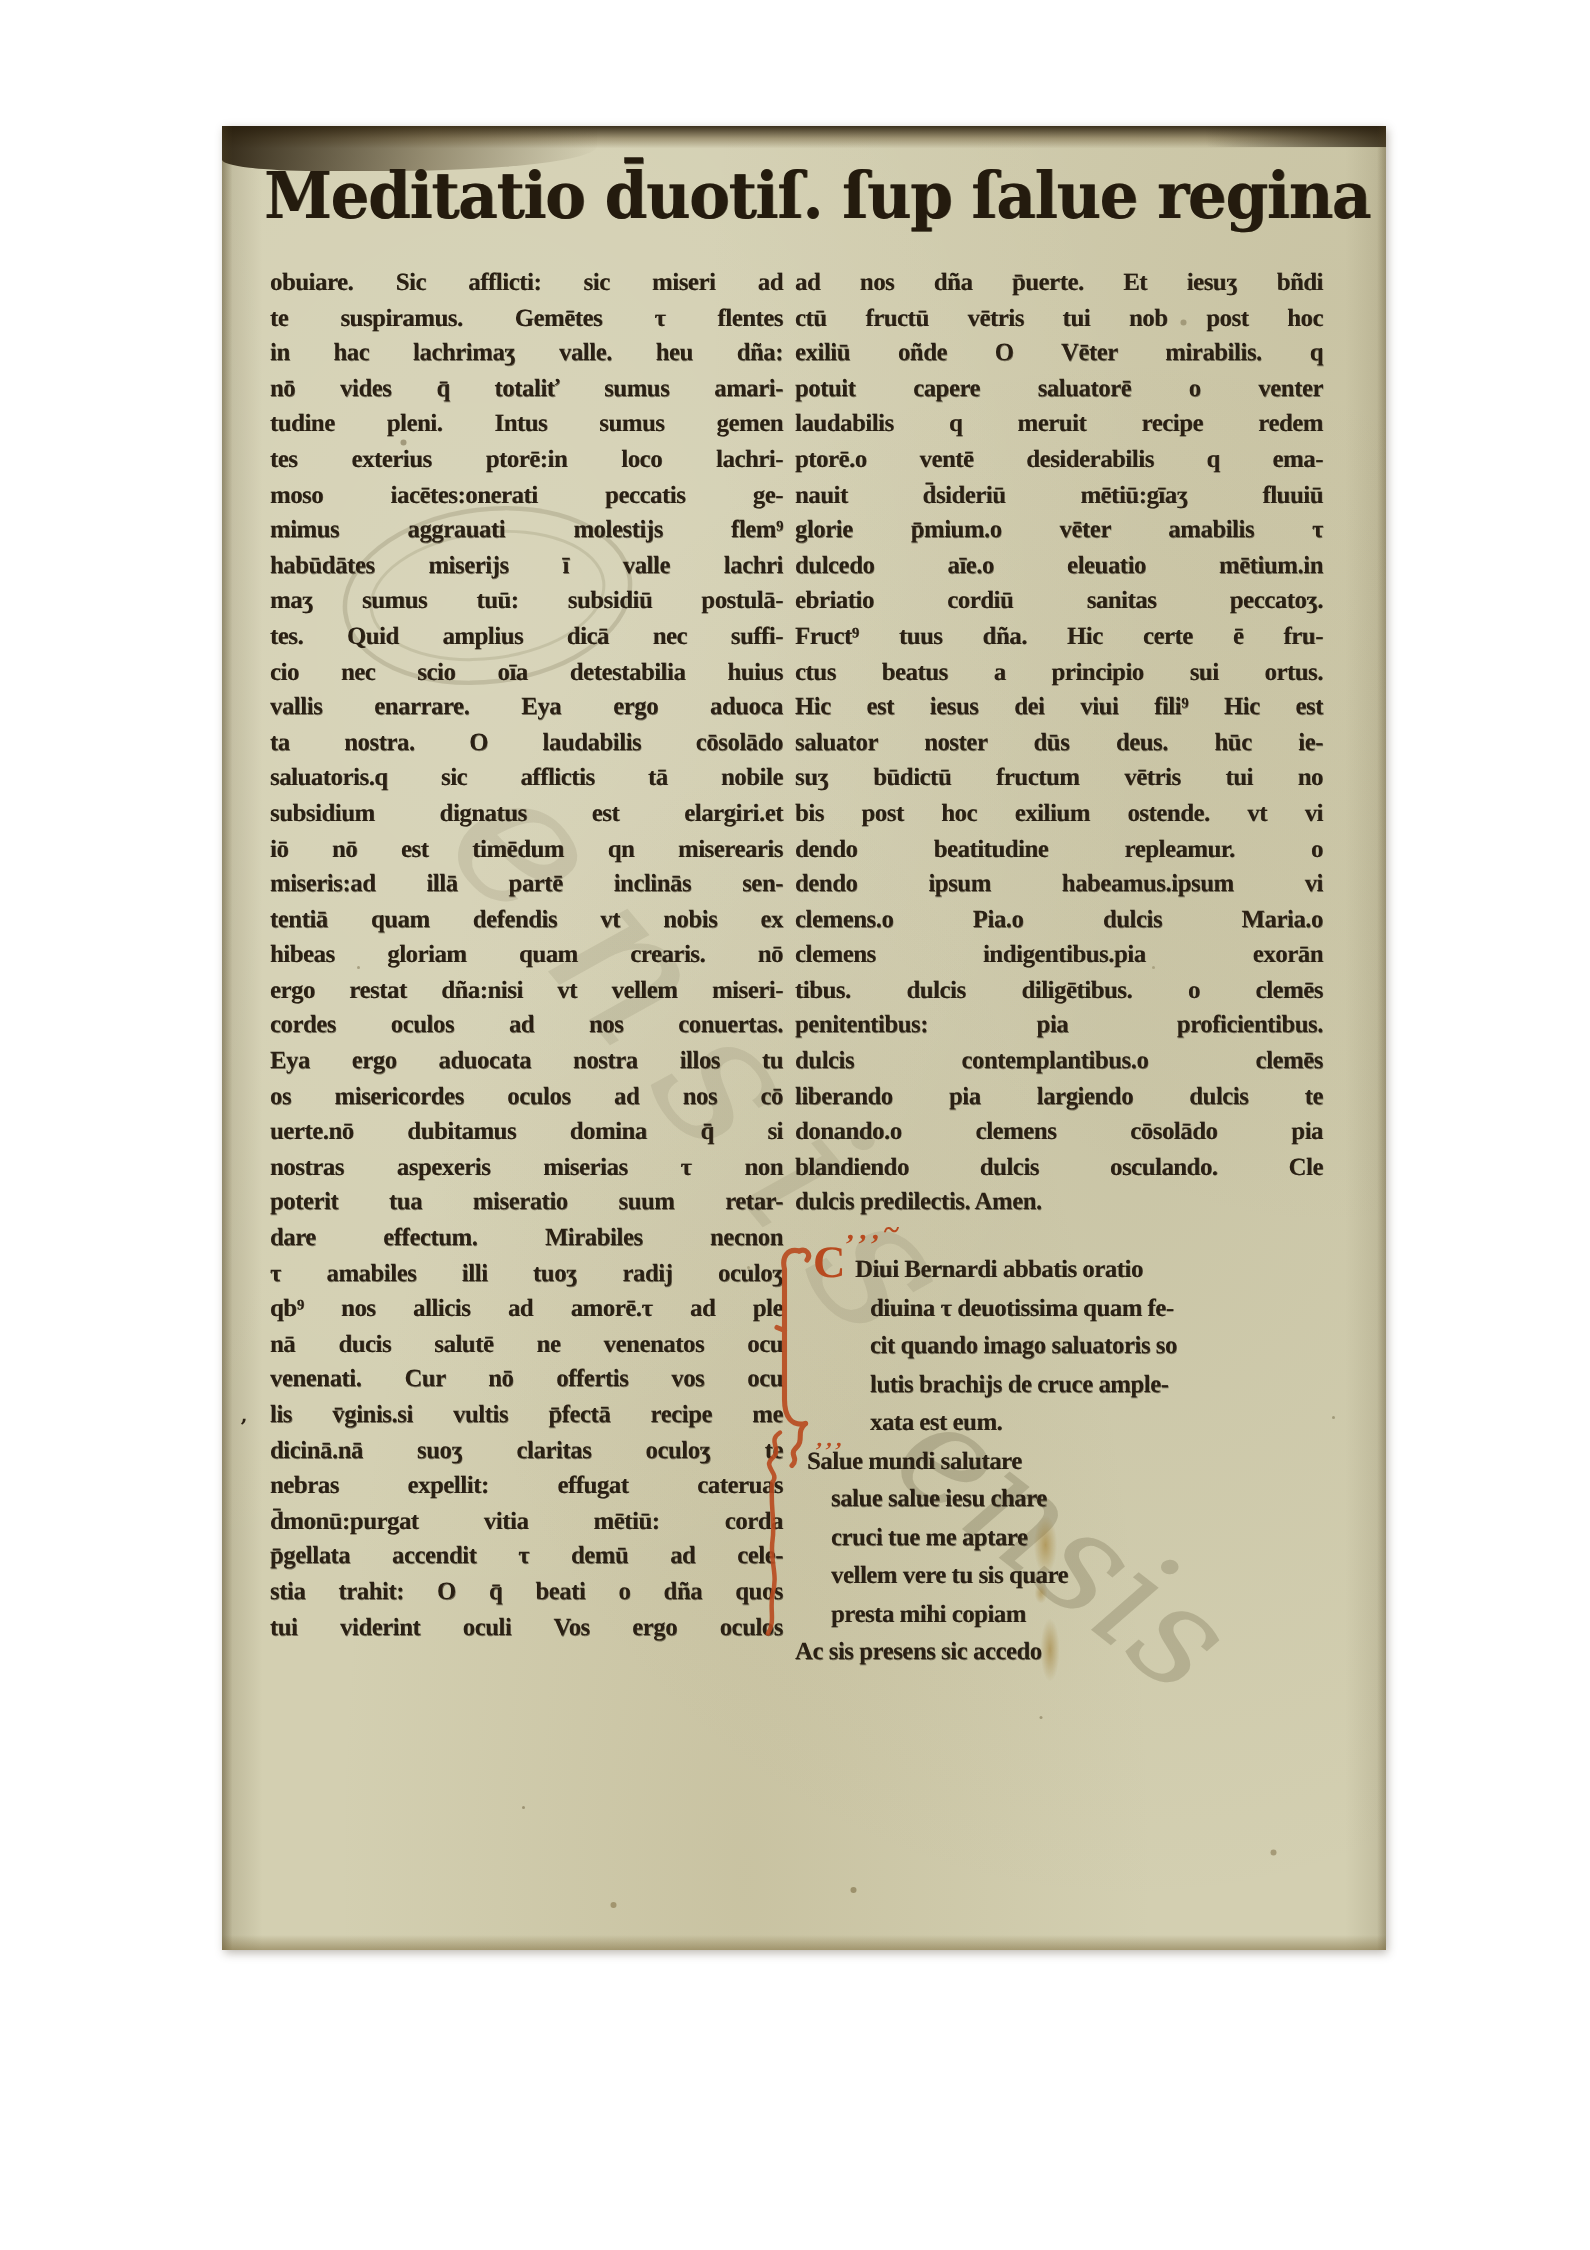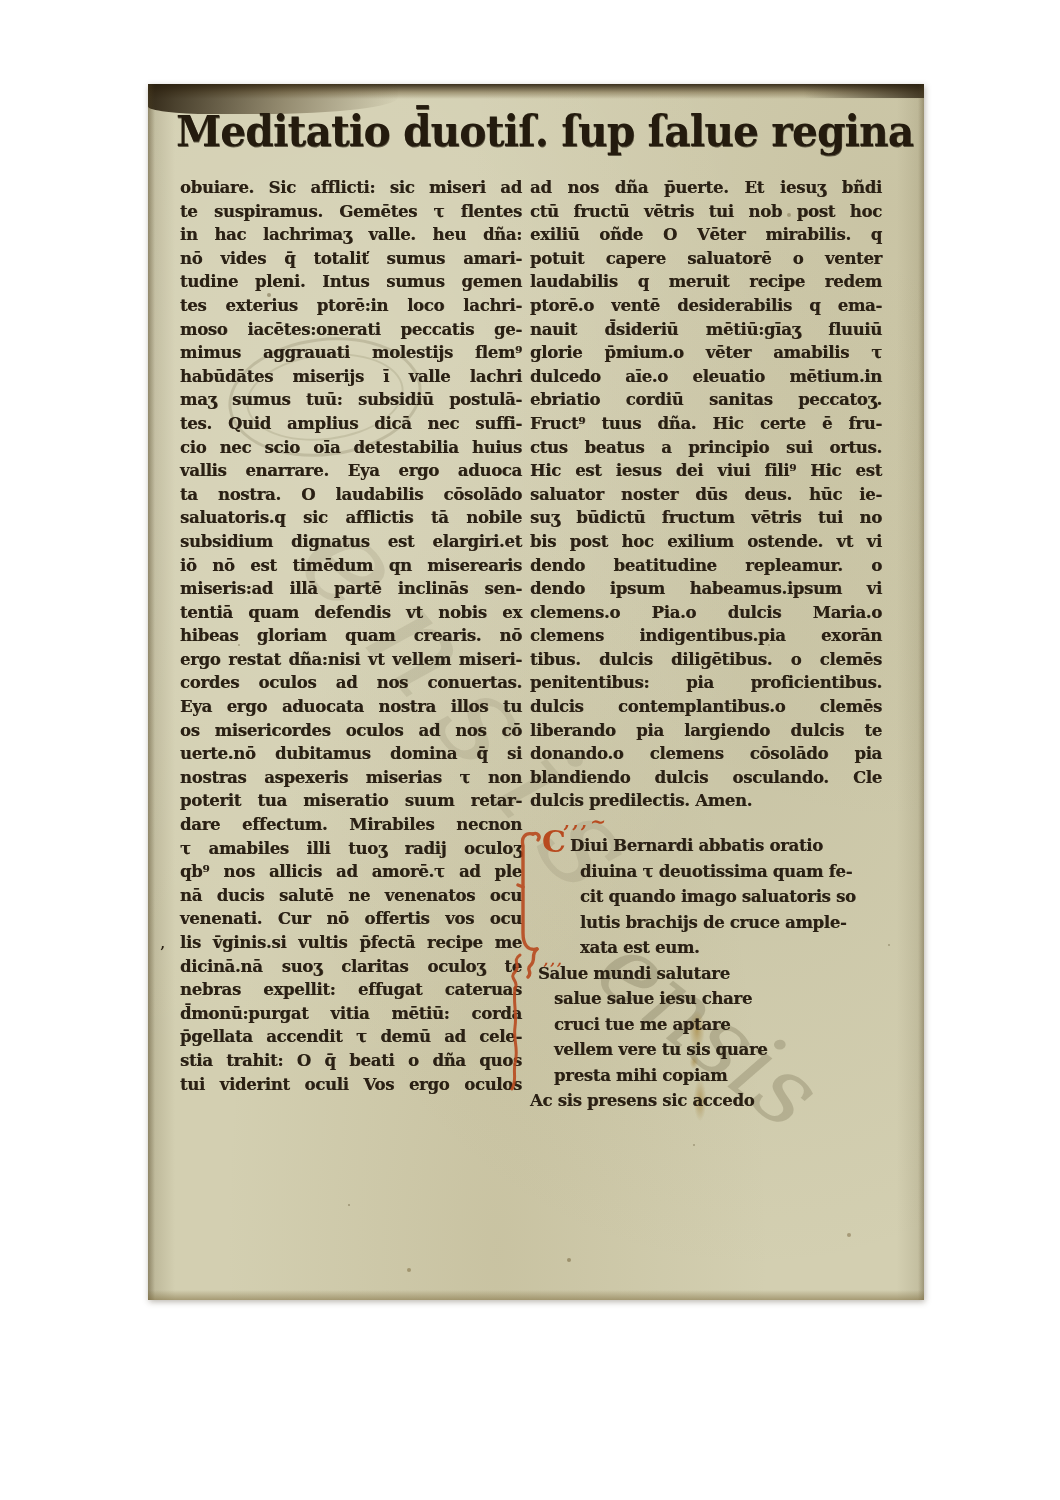--- a/index.html
+++ b/index.html
@@ -79,20 +79,21 @@
     font-size:43px;font-weight:bold;color:#241b0e;
     white-space:nowrap;letter-spacing:-1px;
     transform:scaleX(0.95);transform-origin:left top;
     text-shadow:0.5px 0.5px 0 rgba(36,27,14,0.65);
   }
   .col{
     position:absolute;top:92px;
     color:var(--ink);font-weight:bold;font-size:16.5px;
     letter-spacing:-0.3px;
     text-shadow:0.35px 0.35px 0 rgba(42,32,20,0.55);
+    font-family:Liberation Serif, serif;
   }
   .col-left{left:32px;width:342px;}
   .col-right{left:382px;width:352px;}
   .line{height:23.6px;line-height:23.6px;white-space:nowrap;overflow:visible;}
   .just{white-space:normal;text-align:justify;text-align-last:justify;}
   .rubric-line{
     height:20px;line-height:16px;margin-left:34px;
     color:var(--rubrication);font-size:19px;letter-spacing:2px;
     text-shadow:none;transform:skewX(-8deg);
   }

